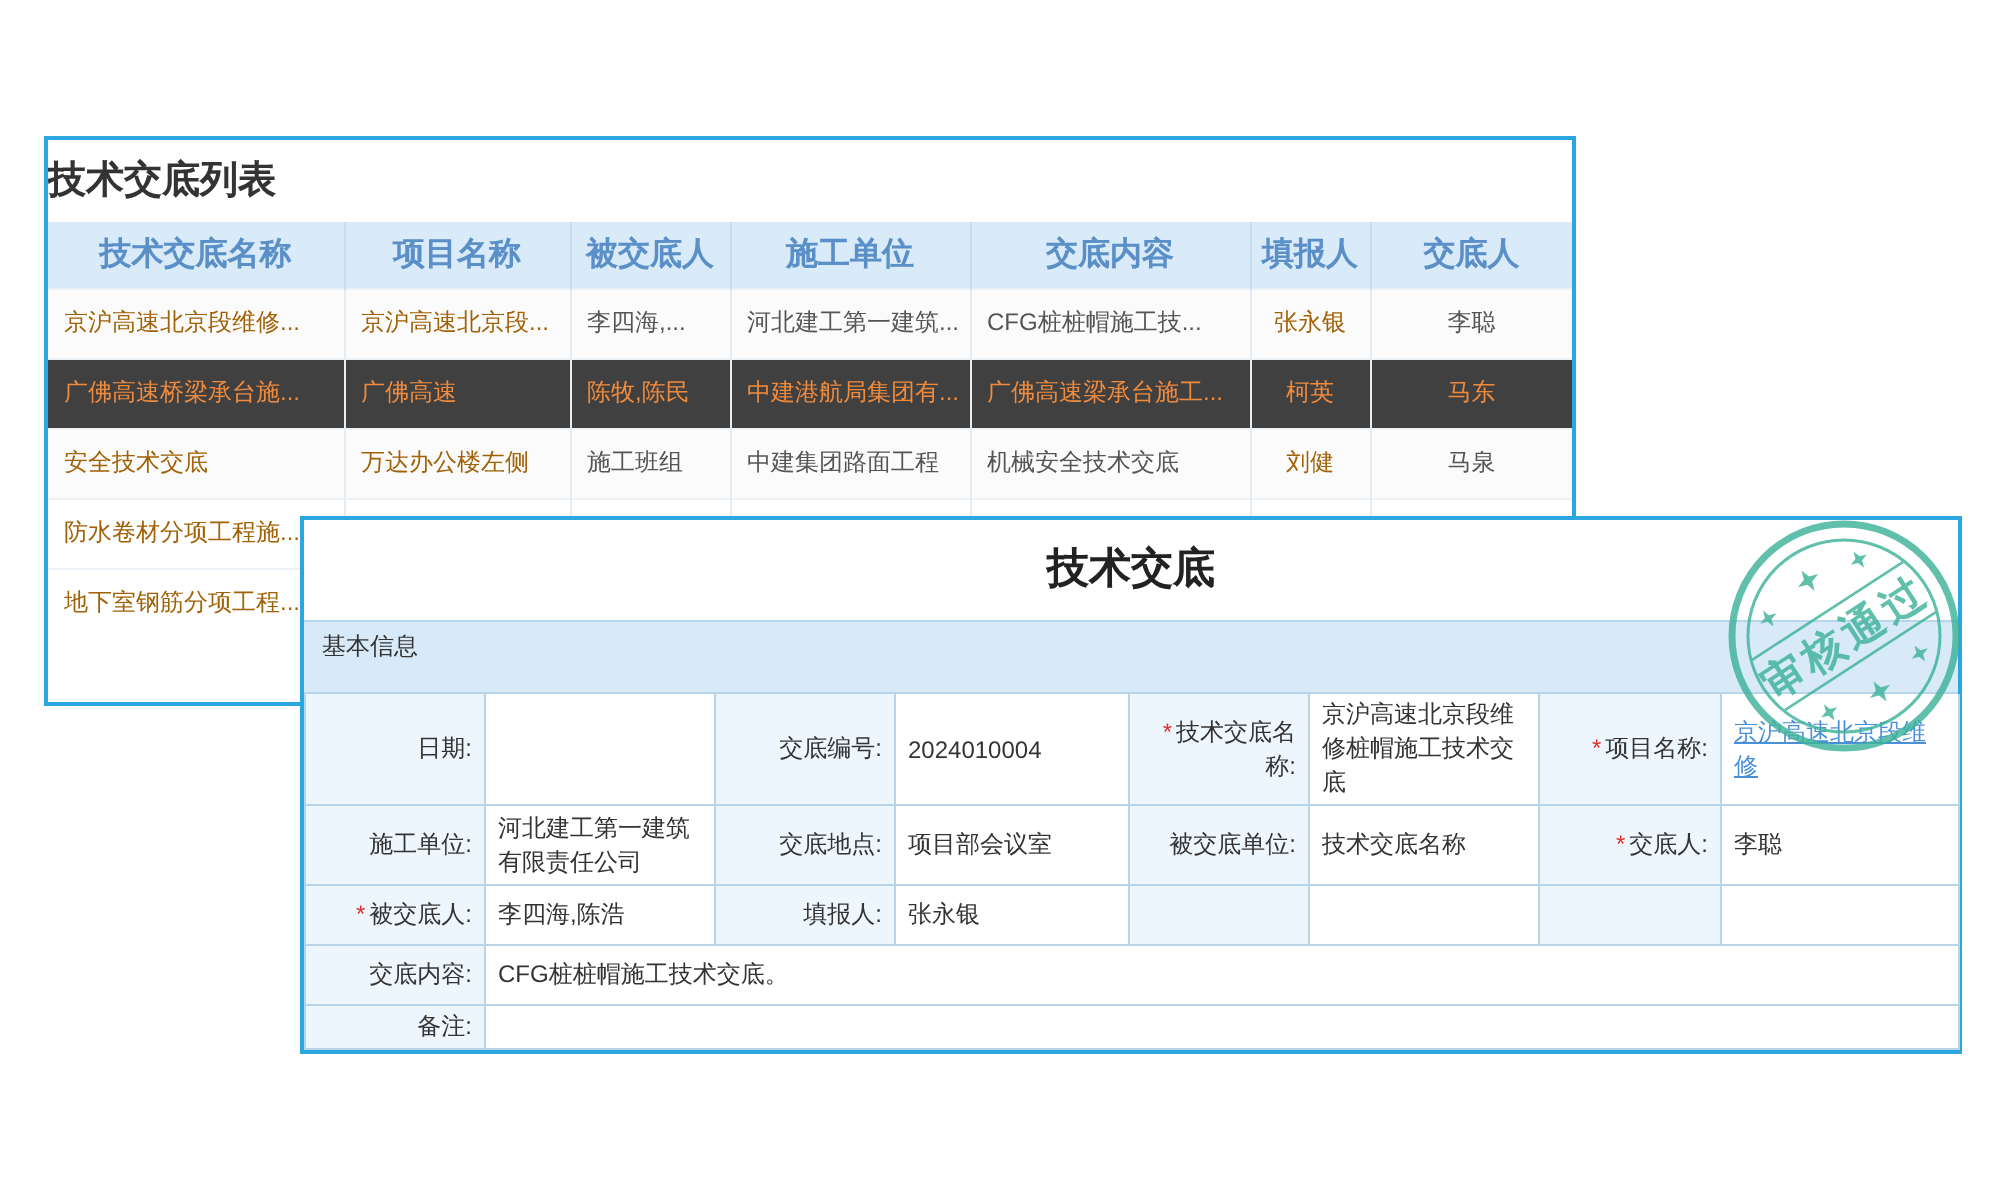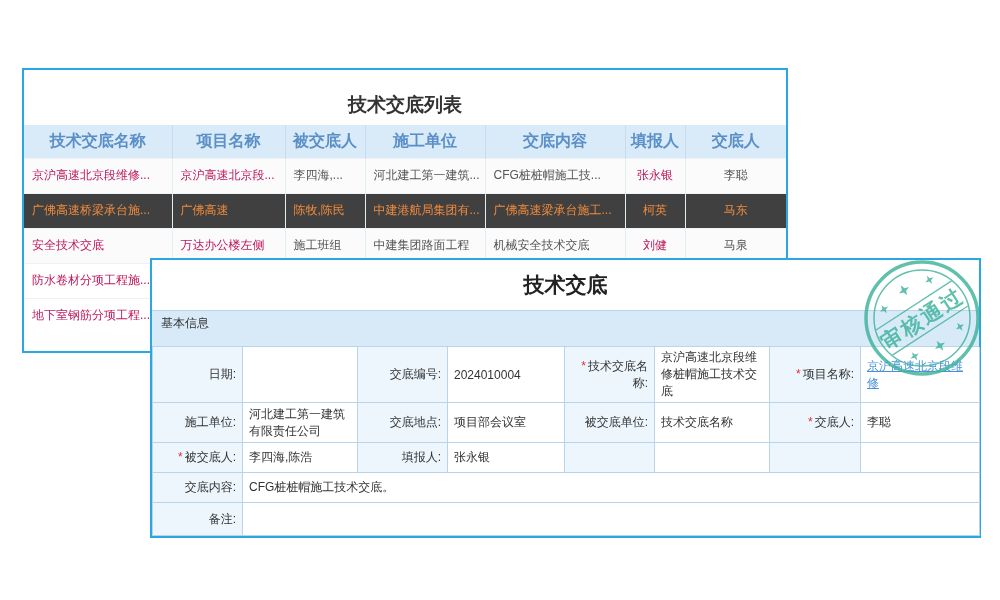--- a/index.html
+++ b/index.html
@@ -3,31 +3,31 @@
 <meta charset="utf-8">
 <style>
   * { box-sizing: border-box; margin: 0; padding: 0; }
   html,body { width:1000px; height:600px; background:#fff; overflow:hidden;
     font-family:"Liberation Sans","DejaVu Sans",sans-serif; }
   .stage { position:absolute; inset:0; width:1000px; height:600px; }
 
   
   .list-window { position:absolute; left:22px; top:68px; width:766px; height:285px;
     border:2px solid #2aa7e0; background:#fff; z-index:1; overflow:hidden; }
-  .list-title { height:41px; line-height:41px; text-align:center;
-    font-size:19px; font-weight:bold; color:#333;margin-top:14px; }
+  .list-title { height:41px; line-height:41px; text-align:left;
+    font-size:19px; font-weight:bold; color:#333; }
   table.list { width:100%; border-collapse:collapse; table-layout:fixed; }
   table.list th { height:33px; background:#d9eaf8; color:#5a8fc8; font-weight:bold;
     font-size:16px; border-left:1px solid #c7dcEF; border-left-color:#c7dcef; text-align:center; }
   table.list th:first-child { border-left:none; }
   table.list td { height:35px; font-size:12px; padding:0 8px; white-space:nowrap;
     overflow:hidden; border-left:1px solid #e4ecf4; border-top:1px solid #edf2f7; }
   table.list td:first-child { border-left:none; }
   .c-orange { color:#f08a3c; }
-  .c-link   { color:#be185d; cursor:pointer; }
+  .c-link   { color:#a16207; cursor:pointer; }
   .c-dark   { color:#555; }
   .cell-center { text-align:center; }
 
   
   .form-window { position:absolute; left:150px; top:258px; width:831px;
     border:2px solid #2aa7e0; background:#fff; z-index:10; }
   .form-title { height:50px; line-height:50px; text-align:center;
     font-size:21px; font-weight:bold; color:#222; }
   .section-bar { height:37px; line-height:24px; background:#d8eaf8;
     border-top:1px solid #b9d5ea; border-bottom:1px solid #b9d5ea;
@@ -165,21 +165,21 @@
             <td class="val">张永银</td>
             <td class="lbl"></td>
             <td class="val"></td>
             <td class="lbl"></td>
             <td class="val"></td>
           </tr>
           <tr style="height: 30px;">
             <td class="lbl">交底内容:</td>
             <td colspan="7" class="val">CFG桩桩帽施工技术交底。</td>
           </tr>
-          <tr style="height: 33px;">
+          <tr style="height: 22px;">
             <td class="lbl">备注:</td>
             <td colspan="7" class="val"></td>
           </tr>
         </tbody>
     </table>
 
     <svg class="stamp" viewBox="-75 -75 150 150" xmlns="http://www.w3.org/2000/svg">
       <defs>
         <path id="star4" d="M0,-6 L1.5,-1.5 L6,0 L1.5,1.5 L0,6 L-1.5,1.5 L-6,0 L-1.5,-1.5 Z"></path>
       </defs>

